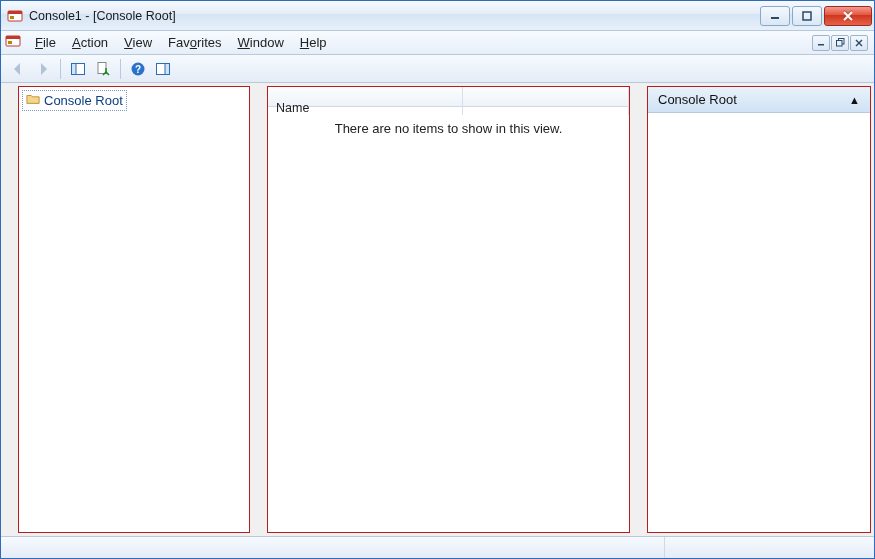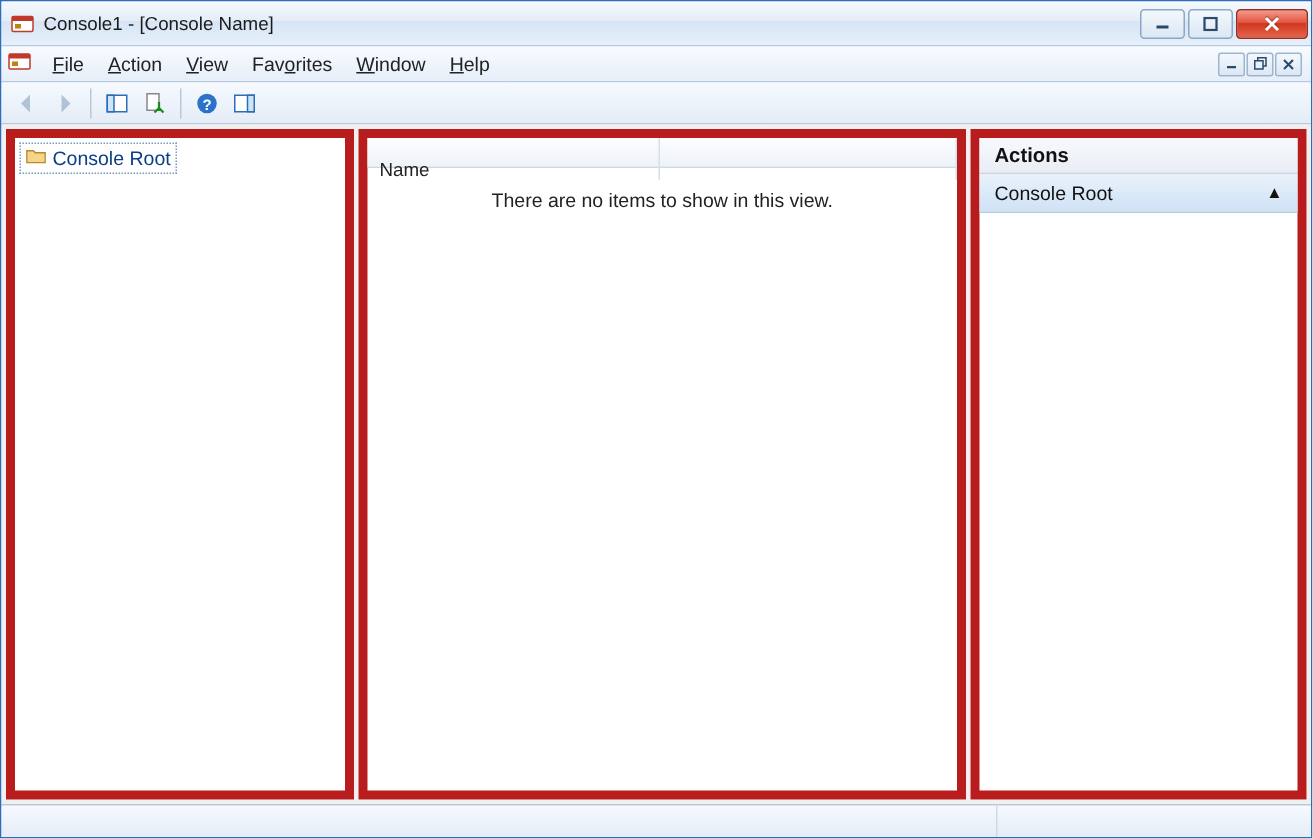--- a/index.html
+++ b/index.html
@@ -101,24 +101,25 @@
   .content {
     flex: 1;
     background: #f0f0f0;
     padding: 3px;
     display: flex;
     gap: 3px;
     min-height: 0;
   }
   .pane {
     background: #fff;
-    border: 6px solid #b91c1c;
+    border: 1px solid #b91c1c;
     display: flex;
     flex-direction: column;
     min-height: 0;
+    margin-left: 14px;
   }
   .tree-pane { width: 232px; }
   .list-pane { flex: 1; }
   .actions-pane { width: 224px; }
 
   .tree-body { padding: 3px; }
   .tree-item {
     display: flex; align-items: center; gap: 4px;
     padding: 1px 3px;
     border: 1px dotted #7a9bbf;
@@ -195,21 +196,21 @@
 <div class="window">
 
   <div class="titlebar">
     <span class="app-icon">
       <svg viewBox="0 0 16 16">
           <rect x="1" y="3" width="14" height="10" rx="1" fill="#fff" stroke="#c0392b"></rect>
           <rect x="1" y="3" width="14" height="3" fill="#c0392b"></rect>
           <rect x="3" y="8" width="4" height="3" fill="#b8860b"></rect>
         </svg>
     </span>
-    <span class="title">Console1 - [Console Name]</span>
+    <span class="title">Console1 - [Console Root]</span>
     <span class="spacer"></span>
     <div class="win-btns">
       <div class="win-btn">
         <svg width="10" height="10">
             <rect x="1" y="6" width="8" height="2" fill="#2a4a6a"></rect>
           </svg>
       </div>
       <div class="win-btn">
         <svg width="10" height="10">
             <rect x="1" y="1" width="8" height="8" fill="none" stroke="#2a4a6a" stroke-width="1.5"></rect>
@@ -317,21 +318,20 @@
       <div class="list-header">
         <div class="col name">Name</div>
         <div class="col" style="flex:1"></div>
       </div>
       <div class="list-body">
         <span>There are no items to show in this view.</span>
       </div>
     </div>
 
     <div class="pane actions-pane">
-      <div class="actions-header">Actions</div>
       <div class="actions-section">
         <span>Console Root</span>
         <span class="arrow">▲</span>
       </div>
     </div>
   </div>
 
   <div class="statusbar">
     <div class="cell"></div>
     <div class="cell" style="width:210px"></div>

